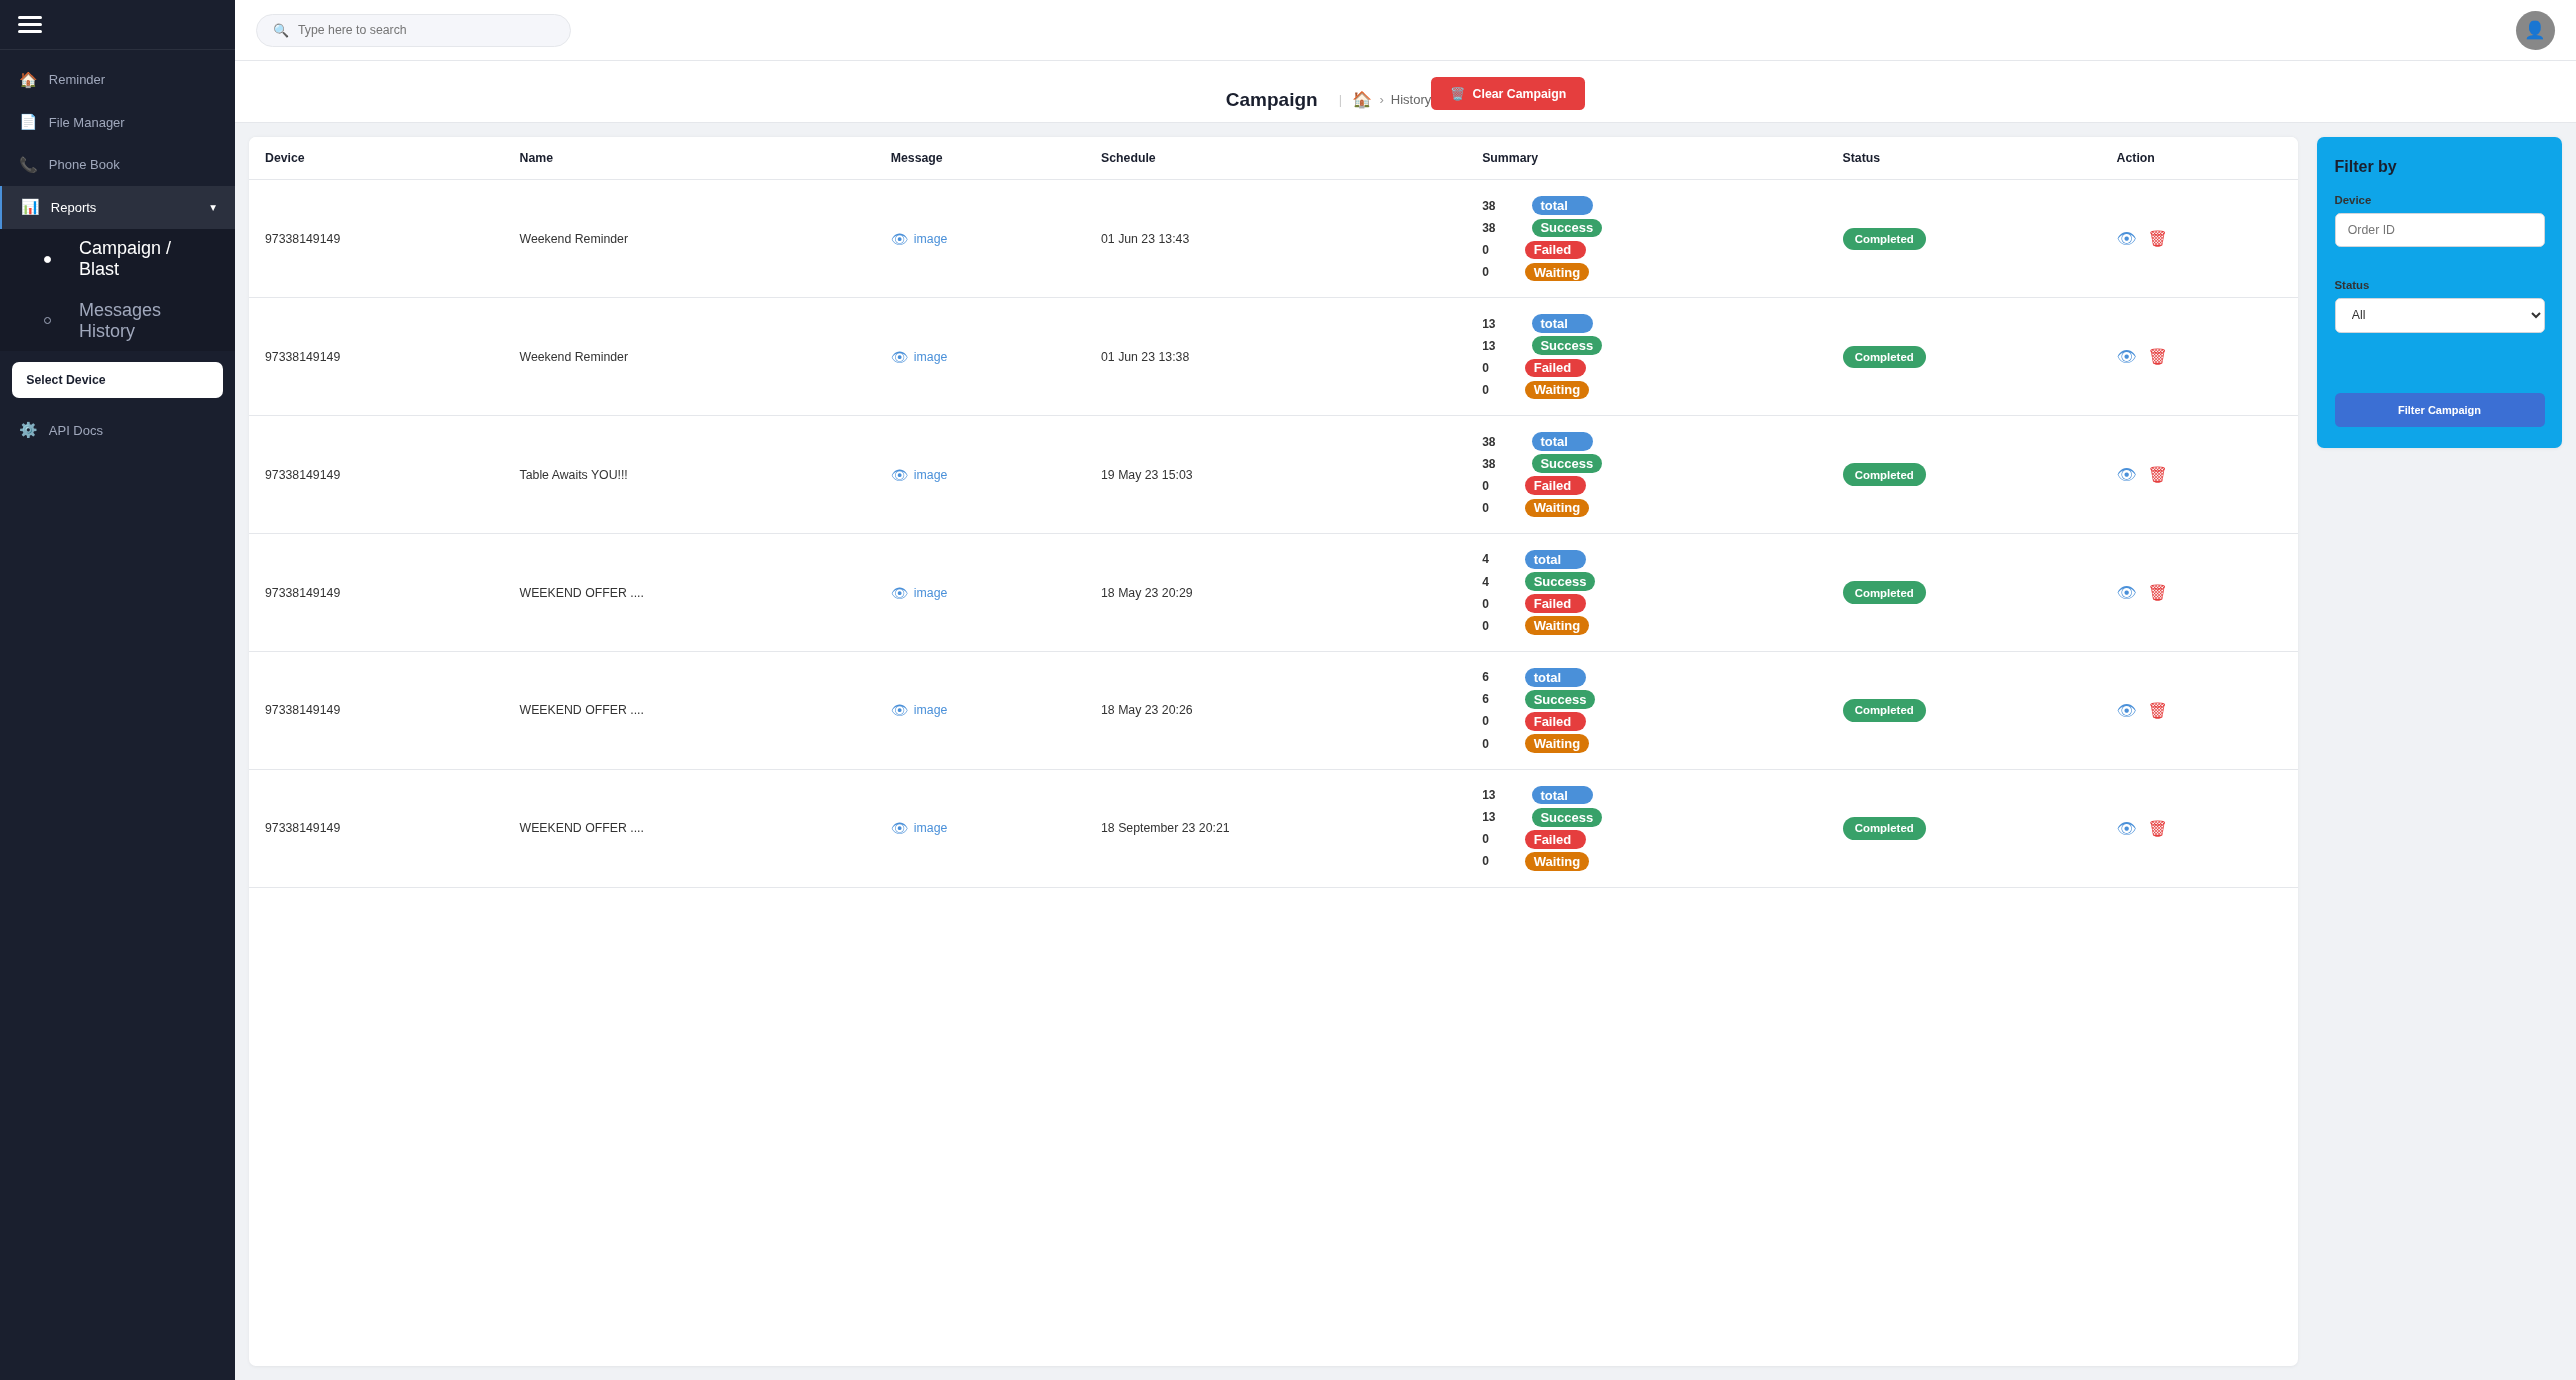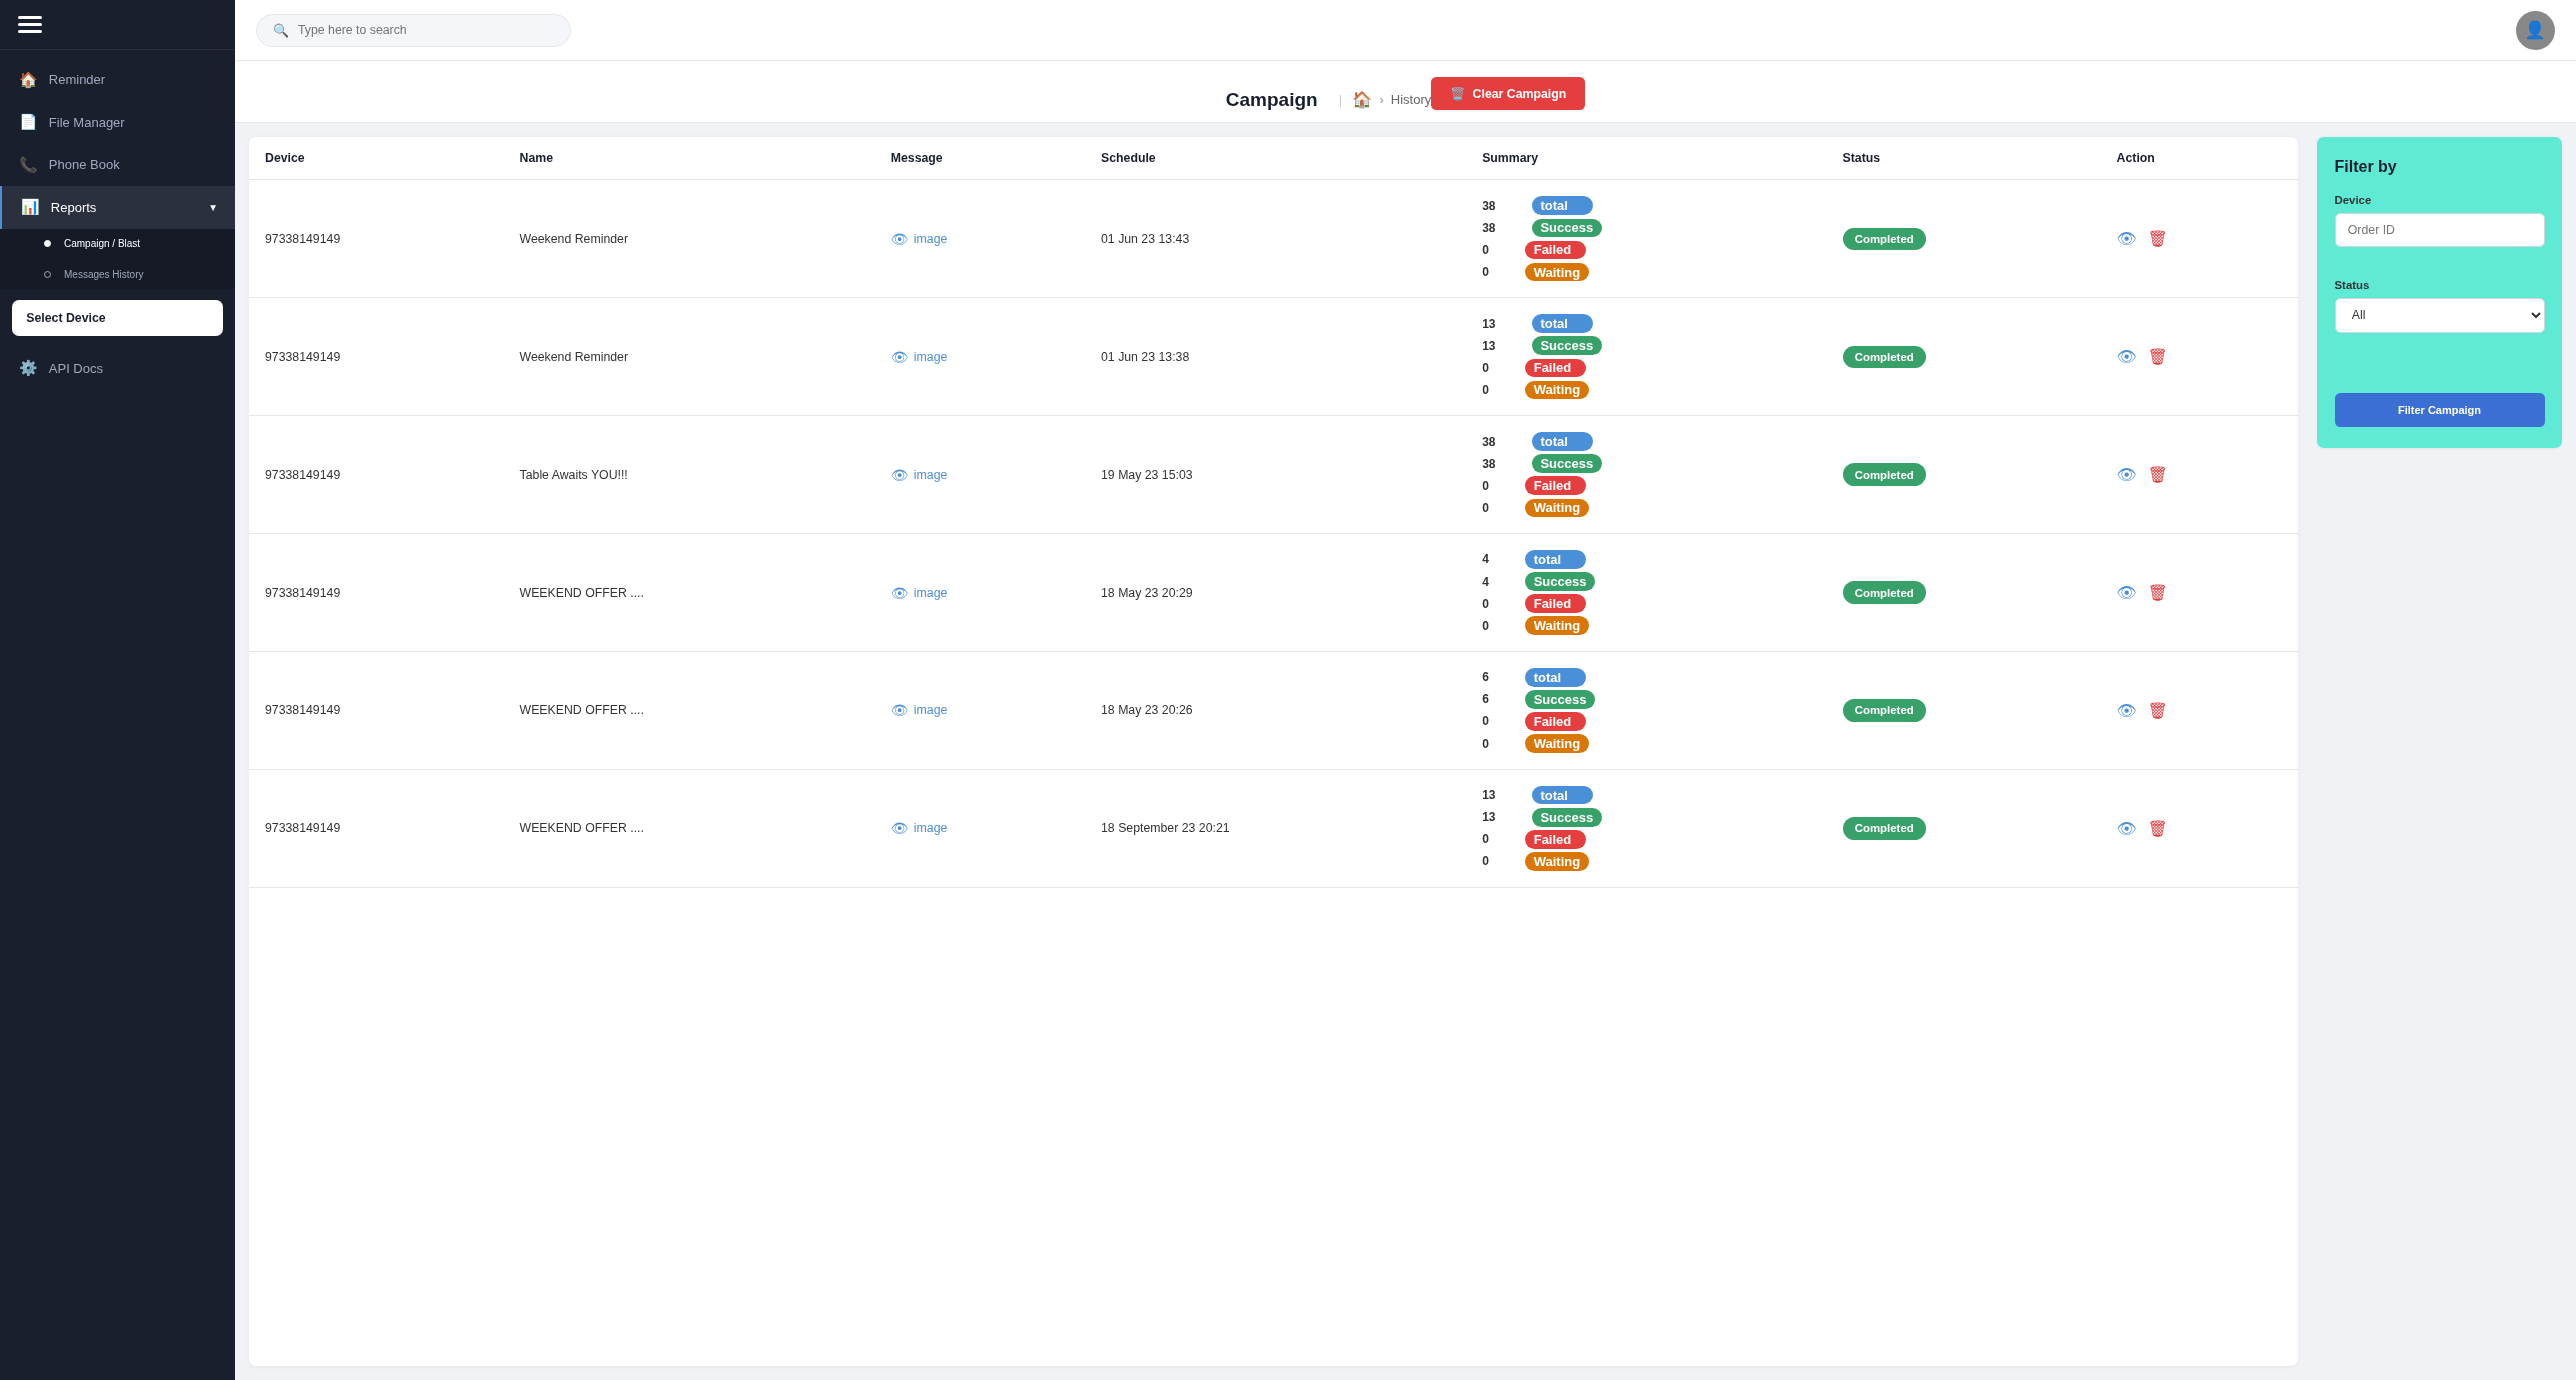--- a/index.html
+++ b/index.html
@@ -32,23 +32,23 @@
       cursor: pointer; color: #a0a8bc;
       font-size: 13px; transition: background 0.15s;
     }
     .sidebar-item.active { background: rgba(255,255,255,0.08); color: #fff; border-left: 2.6px solid #4a90d9; }
     .sidebar-item .icon { font-size: 15px; width: 17.5px; text-align: center; }
     .sidebar-item .label { flex: 1; }
     .sidebar-item .chevron { font-size: 11.4px; }
 
     .sidebar-sub { background: rgba(0,0,0,0.15); }
     .sidebar-sub-item {
-      display: flex; align-items: center; gap: 13px;
+      display: flex; align-items: center; gap: 28px;
       padding: 9.6px 19px 9.6px 44px;
-      cursor: pointer; color: #a0a8bc; font-size: 10px;
+      cursor: pointer; color: #a0a8bc; font-size: 18px;
     }
     .sidebar-sub-item.active { color: #fff; }
     .sidebar-sub-item .dot { width: 7px; height: 7px; border-radius: 50%; border: 1.8px solid #a0a8bc; flex-shrink: 0; }
     .sidebar-sub-item.active .dot { border-color: #fff; background: #fff; }
 
     .select-device-box {
       margin: 10.5px 12.3px;
       background: #fff; color: #1a1f2e;
       border-radius: 7px; padding: 11.4px 14px;
       font-size: 12.3px; font-weight: 600; cursor: pointer;
@@ -158,21 +158,21 @@
     }
     .eye-icon { font-size: 14px; }
 
     .action-icons { display: flex; align-items: center; gap: 10.5px; }
     .action-view { color: #4a90d9; font-size: 16px; cursor: pointer; }
     .action-delete { color: #e53e3e; font-size: 16px; cursor: pointer; }
 
     
     .filter-panel {
       width: 245px; min-width: 245px;
-      background: #5eead4; border-radius: 7px; padding: 21px 17.5px;
+      background: #0ea5e9; border-radius: 7px; padding: 21px 17.5px;
       box-shadow: 0 0.9px 3.5px rgba(0,0,0,0.06);
       height: fit-content;
     }
     .filter-title { font-size: 16px; font-weight: 700; color: #1a1f2e; margin-bottom: 17.5px; }
     .filter-label { font-size: 11.4px; font-weight: 600; color: #333; margin-bottom: 7px; }
     .filter-input {
       width: 100%; padding: 8.8px 12.3px;
       border: 0.9px solid #d1d5db; border-radius: 5.3px;
       font-size: 12.3px; color: #333; outline: none;
       margin-bottom: 32px;

